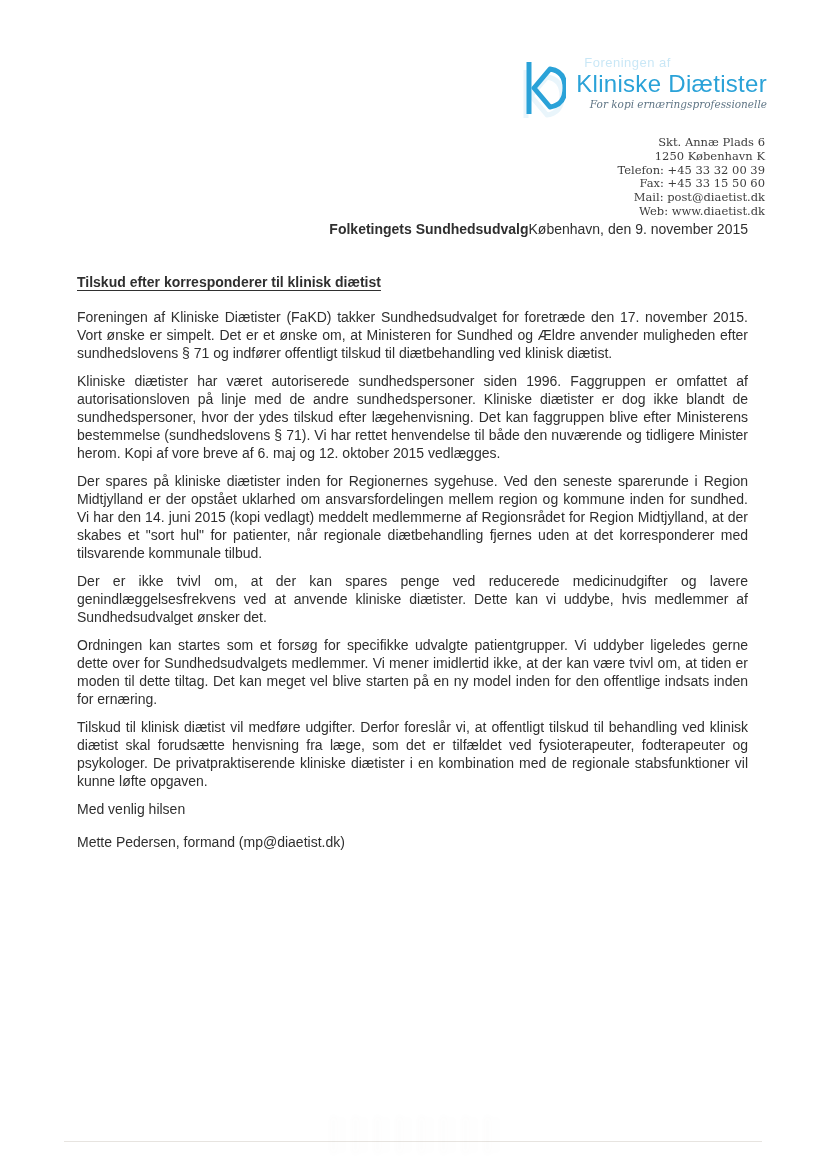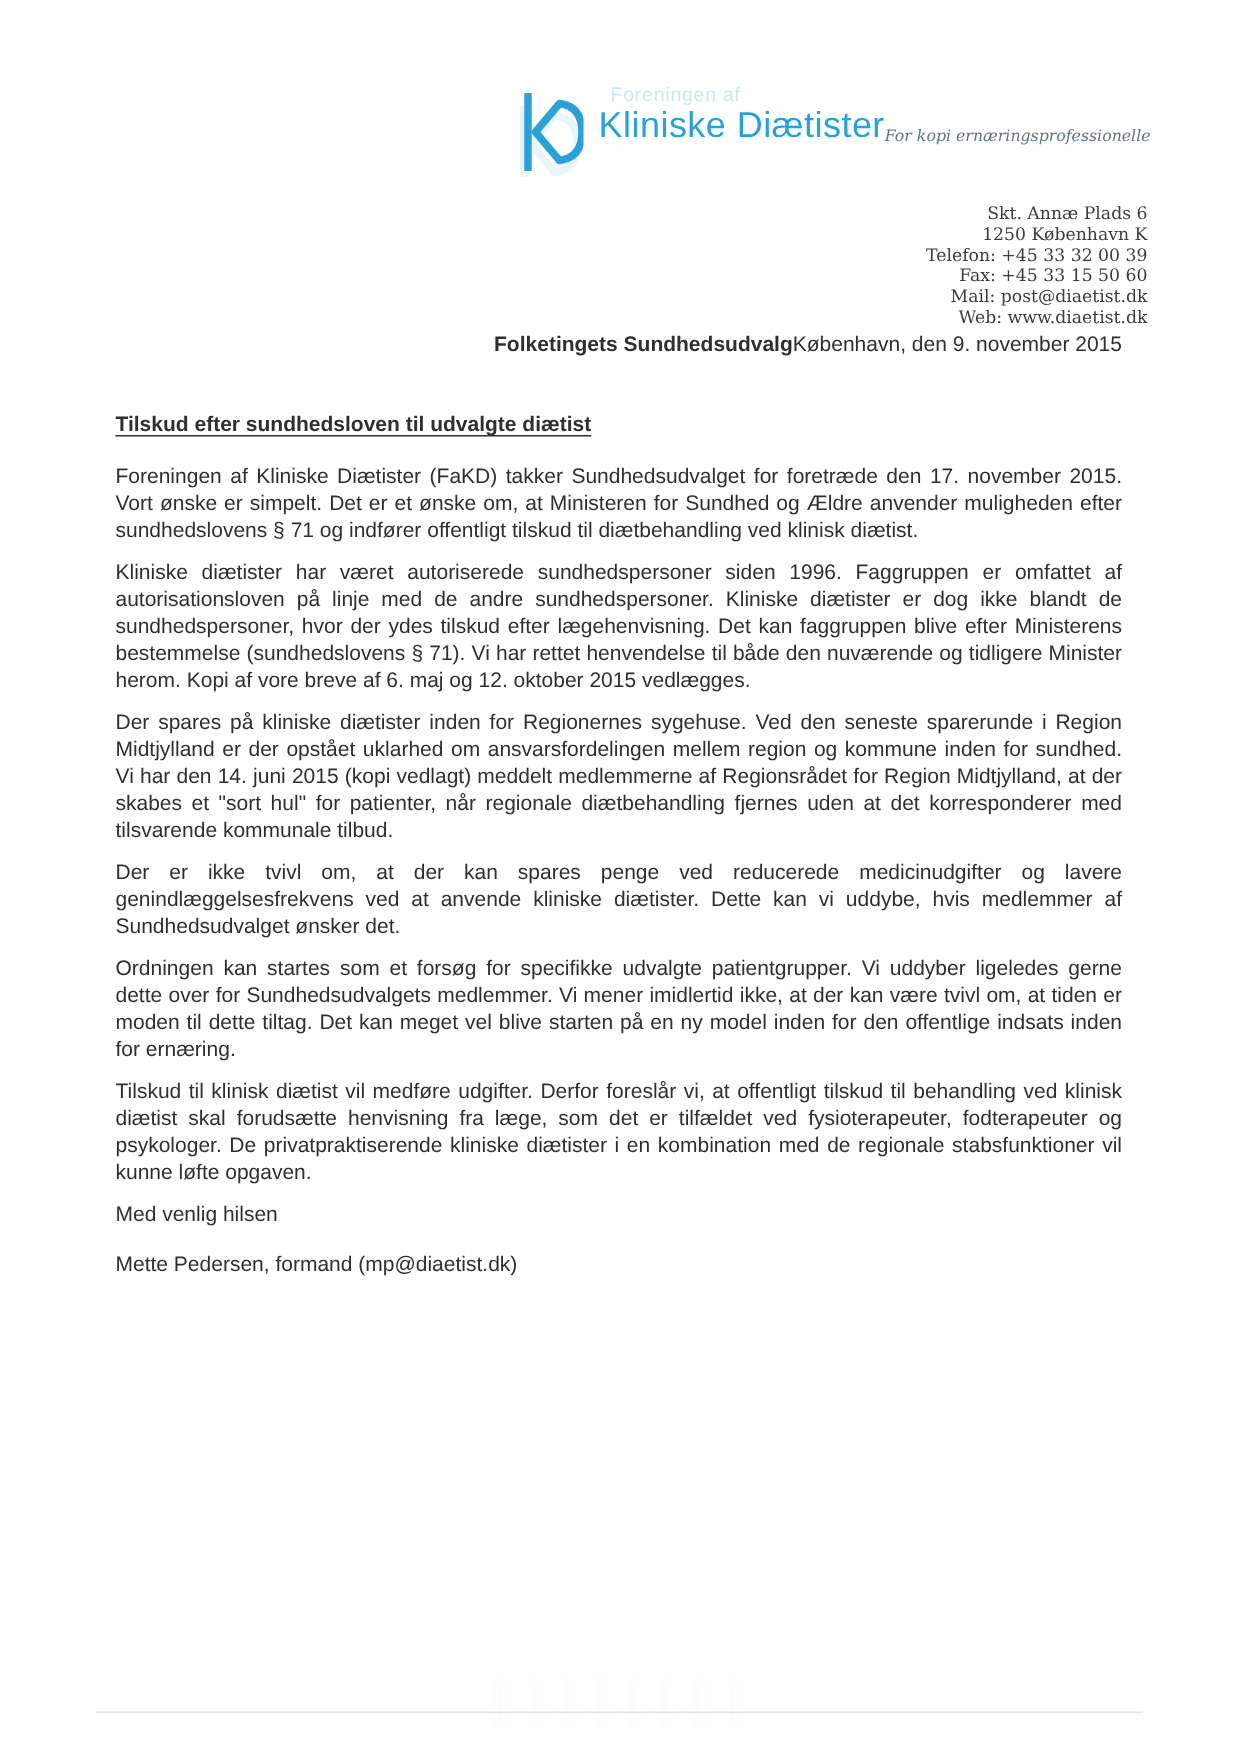--- a/index.html
+++ b/index.html
@@ -25,21 +25,21 @@
   .logo-icon {
     width: 44px;
     height: 58px;
     margin-right: 10px;
     margin-top: 3px;
     position: relative;
   }
   .logo-icon svg { display: block; }
   .logo-text {
     display: flex;
-    flex-direction: row;
+    flex-direction: column;
     position: relative;
     padding-top: 14px;
   }
   .org-faint {
     position: absolute;
     top: -2px;
     left: 8px;
     font-size: 13px;
     color: rgba(60, 170, 222, 0.28);
     letter-spacing: 0.5px;
@@ -170,21 +170,21 @@
     <div>Fax: +45 33 15 50 60</div>
     <div>Mail: post@diaetist.dk</div>
     <div>Web: www.diaetist.dk</div>
   </div>
 
   <div class="meta-row">
     <span class="recipient">Folketingets Sundhedsudvalg</span>
     <span class="dateline">København, den 9. november 2015</span>
   </div>
 
-  <div class="subject">Tilskud efter sundhedsloven til udvalgte diætist</div>
+  <div class="subject">Tilskud efter korresponderer til klinisk diætist</div>
 
   <div class="letter-body">
     <p>Foreningen af Kliniske Diætister (FaKD) takker Sundhedsudvalget for foretræde den 17. november 2015. Vort ønske er simpelt. Det er et ønske om, at Ministeren for Sundhed og Ældre anvender muligheden efter sundhedslovens § 71 og indfører offentligt tilskud til diætbehandling ved klinisk diætist.</p>
     <p>Kliniske diætister har været autoriserede sundhedspersoner siden 1996. Faggruppen er omfattet af autorisationsloven på linje med de andre sundhedspersoner. Kliniske diætister er dog ikke blandt de sundhedspersoner, hvor der ydes tilskud efter lægehenvisning. Det kan faggruppen blive efter Ministerens bestemmelse (sundhedslovens § 71). Vi har rettet henvendelse til både den nuværende og tidligere Minister herom. Kopi af vore breve af 6. maj og 12. oktober 2015 vedlægges.</p>
     <p>Der spares på kliniske diætister inden for Regionernes sygehuse. Ved den seneste sparerunde i Region Midtjylland er der opstået uklarhed om ansvarsfordelingen mellem region og kommune inden for sundhed. Vi har den 14. juni 2015 (kopi vedlagt) meddelt medlemmerne af Regionsrådet for Region Midtjylland, at der skabes et "sort hul" for patienter, når regionale diætbehandling fjernes uden at det korresponderer med tilsvarende kommunale tilbud.</p>
     <p>Der er ikke tvivl om, at der kan spares penge ved reducerede medicinudgifter og lavere genindlæggelsesfrekvens ved at anvende kliniske diætister. Dette kan vi uddybe, hvis medlemmer af Sundhedsudvalget ønsker det.</p>
     <p>Ordningen kan startes som et forsøg for specifikke udvalgte patientgrupper. Vi uddyber ligeledes gerne dette over for Sundhedsudvalgets medlemmer. Vi mener imidlertid ikke, at der kan være tvivl om, at tiden er moden til dette tiltag. Det kan meget vel blive starten på en ny model inden for den offentlige indsats inden for ernæring.</p>
     <p>Tilskud til klinisk diætist vil medføre udgifter. Derfor foreslår vi, at offentligt tilskud til behandling ved klinisk diætist skal forudsætte henvisning fra læge, som det er tilfældet ved fysioterapeuter, fodterapeuter og psykologer. De privatpraktiserende kliniske diætister i en kombination med de regionale stabsfunktioner vil kunne løfte opgaven.</p>
     <p class="closing">Med venlig hilsen</p>
     <p class="sig">Mette Pedersen, formand (mp@diaetist.dk)</p>

